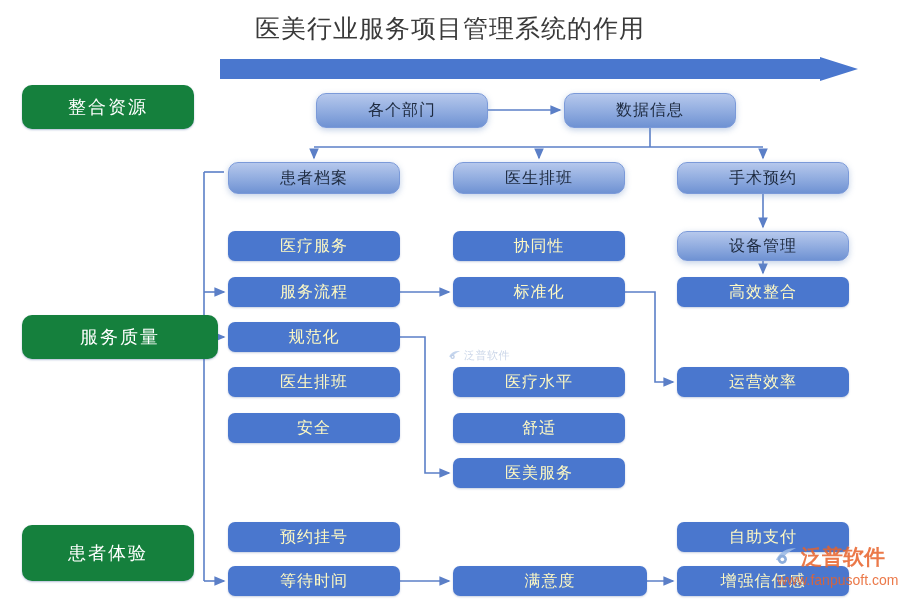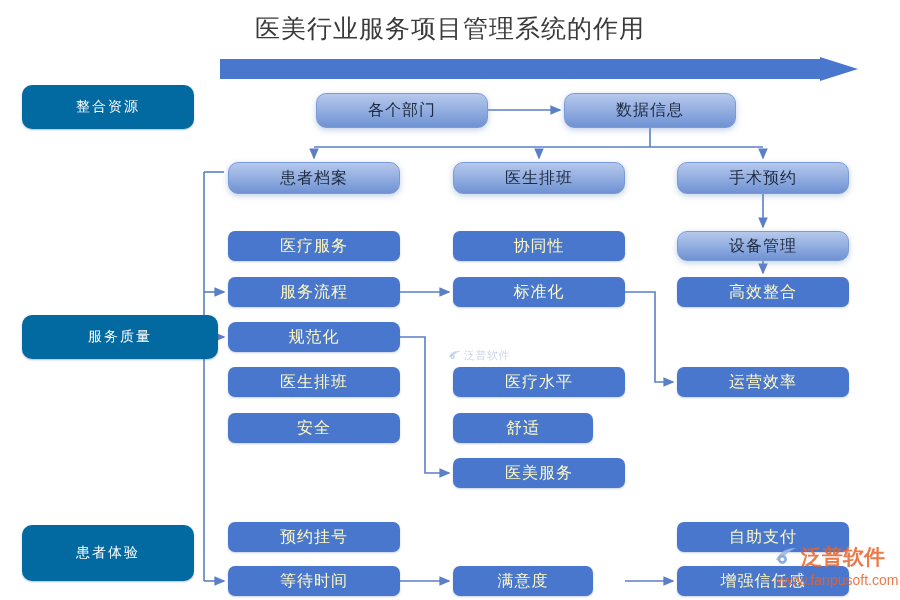--- a/index.html
+++ b/index.html
@@ -47,24 +47,24 @@
     display: flex;
     align-items: center;
     justify-content: center;
     font-size: 16px;
     letter-spacing: 1px;
     white-space: nowrap;
     font-family: "Liberation Serif", "DejaVu Serif", serif;
   }
   
   .node.cat {
-    background: #0369a1;
+    background: #15803d;
     color: #ffffff;
     border-radius: 10px;
-    font-size: 14px;
+    font-size: 18px;
     letter-spacing: 2px;
     box-shadow: 0 1px 2px rgba(40,70,140,0.35);
   }
   
   .node.std {
     background: #4a77ce;
     color: #fef9c3;
     border-radius: 7px;
     box-shadow: 0 1px 2px rgba(40,70,140,0.25);
   }
@@ -203,36 +203,36 @@
   <div class="node src" style="left:677px; top:162px; width:172px; height:32px;">手术预约</div>
 
   <div class="node std" style="left:228px; top:231px; width:172px; height:30px;">医疗服务</div>
   <div class="node std" style="left:453px; top:231px; width:172px; height:30px;">协同性</div>
   <div class="node src" style="left:677px; top:231px; width:172px; height:30px;">设备管理</div>
 
   <div class="node std" style="left:228px; top:277px; width:172px; height:30px;">服务流程</div>
   <div class="node std" style="left:453px; top:277px; width:172px; height:30px;">标准化</div>
   <div class="node std" style="left:677px; top:277px; width:172px; height:30px;">高效整合</div>
 
-  <div class="node std" style="left:228px; top:322px; width:172px; height:30px;border-radius:8px;">规范化</div>
+  <div class="node std" style="left:228px; top:322px; width:172px; height:30px;">规范化</div>
 
   <div class="node std" style="left:228px; top:367px; width:172px; height:30px;">医生排班</div>
   <div class="node std" style="left:453px; top:367px; width:172px; height:30px;">医疗水平</div>
   <div class="node std" style="left:677px; top:367px; width:172px; height:30px;">运营效率</div>
 
   <div class="node std" style="left:228px; top:413px; width:172px; height:30px;">安全</div>
-  <div class="node std" style="left:453px; top:413px; width:140px; height:30px;">舒适</div>
+  <div class="node std" style="left:453px; top:413px; width:172px; height:30px;">舒适</div>
 
   <div class="node std" style="left:453px; top:458px; width:172px; height:30px;">医美服务</div>
 
   <div class="node std" style="left:228px; top:522px; width:172px; height:30px;">预约挂号</div>
   <div class="node std" style="left:677px; top:522px; width:172px; height:30px;">自助支付</div>
 
   <div class="node std" style="left:228px; top:566px; width:172px; height:30px;">等待时间</div>
-  <div class="node std" style="left:453px; top:566px; width:140px; height:30px;">满意度</div>
+  <div class="node std" style="left:453px; top:566px; width:194px; height:30px;">满意度</div>
   <div class="node std" style="left:677px; top:566px; width:172px; height:30px;">增强信任感</div>
 
   <div class="wm wm-small">
     <svg class="wm-mark" viewBox="0 0 24 24">
       <path d="M2,14 C6,6 14,3 22,4 C16,6 10,10 7,16 z" fill="#7fa3d8"></path>
       <circle cx="8.5" cy="14.5" r="4" fill="#6f93cc"></circle>
       <circle cx="8.5" cy="14.5" r="1.6" fill="#ffffff"></circle>
     </svg>
     <span class="wm-text">泛普软件</span>
   </div>

